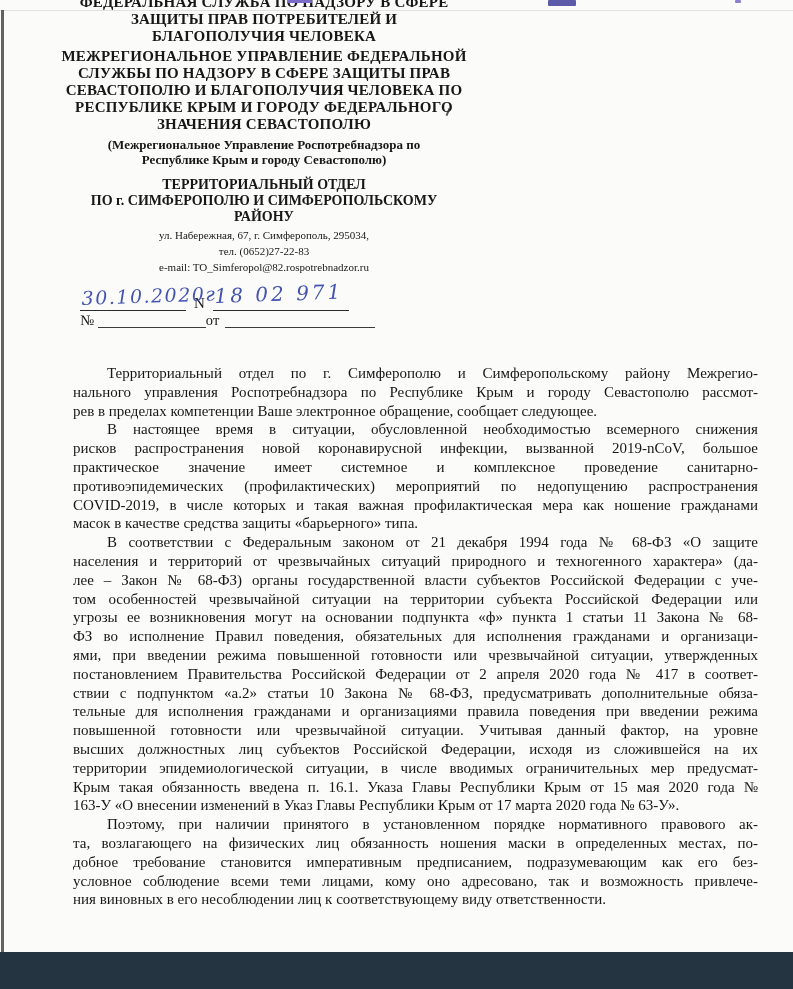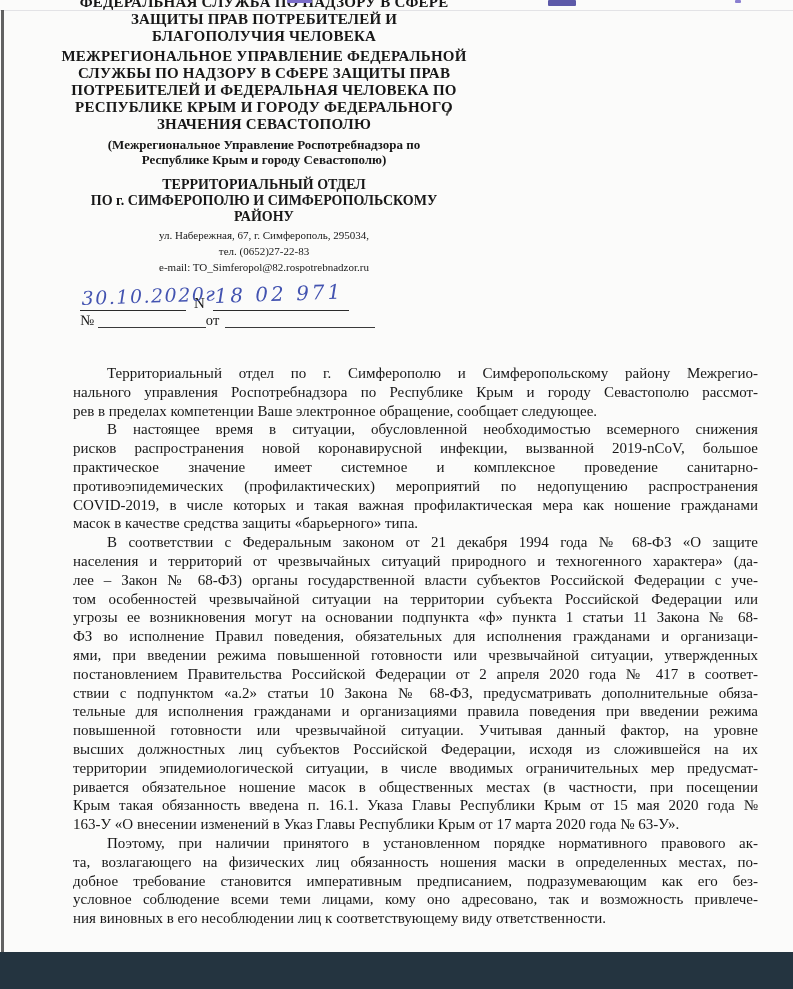--- a/index.html
+++ b/index.html
@@ -78,21 +78,21 @@
 
     <div class="letterhead">
       <div class="org1">
           <div class="tline">ФЕДЕРАЛЬНАЯ СЛУЖБА ПО НАДЗОРУ В СФЕРЕ</div>
           <div class="tline">ЗАЩИТЫ ПРАВ ПОТРЕБИТЕЛЕЙ И</div>
           <div class="tline">БЛАГОПОЛУЧИЯ ЧЕЛОВЕКА</div>
         </div>
       <div class="org2">
           <div class="tline">МЕЖРЕГИОНАЛЬНОЕ УПРАВЛЕНИЕ ФЕДЕРАЛЬНОЙ</div>
           <div class="tline">СЛУЖБЫ ПО НАДЗОРУ В СФЕРЕ ЗАЩИТЫ ПРАВ</div>
-          <div class="tline">ПОТРЕБИТЕЛЕЙ И ФЕДЕРАЛЬНАЯ ЧЕЛОВЕКА ПО</div>
+          <div class="tline">СЕВАСТОПОЛЮ И БЛАГОПОЛУЧИЯ ЧЕЛОВЕКА ПО</div>
           <div class="tline">РЕСПУБЛИКЕ КРЫМ И ГОРОДУ ФЕДЕРАЛЬНОГО</div>
           <div class="tline">ЗНАЧЕНИЯ СЕВАСТОПОЛЮ</div>
         </div>
       <div class="paren">
           <div class="tline">(Межрегиональное Управление Роспотребнадзора по</div>
           <div class="tline">Республике Крым и городу Севастополю)</div>
         </div>
       <div class="dept">
           <div class="tline">ТЕРРИТОРИАЛЬНЫЙ ОТДЕЛ</div>
           <div class="tline">ПО г. СИМФЕРОПОЛЮ И СИМФЕРОПОЛЬСКОМУ</div>
@@ -144,21 +144,20 @@
           <div class="tline">том особенностей чрезвычайной ситуации на территории субъекта Российской Федерации или</div>
           <div class="tline">угрозы ее возникновения могут на основании подпункта «ф» пункта 1 статьи 11 Закона № 68-</div>
           <div class="tline">ФЗ во исполнение Правил поведения, обязательных для исполнения гражданами и организаци-</div>
           <div class="tline">ями, при введении режима повышенной готовности или чрезвычайной ситуации, утвержденных</div>
           <div class="tline">постановлением Правительства Российской Федерации от 2 апреля 2020 года № 417 в соответ-</div>
           <div class="tline">ствии с подпунктом «а.2» статьи 10 Закона № 68-ФЗ, предусматривать дополнительные обяза-</div>
           <div class="tline">тельные для исполнения гражданами и организациями правила поведения при введении режима</div>
           <div class="tline">повышенной готовности или чрезвычайной ситуации. Учитывая данный фактор, на уровне</div>
           <div class="tline">высших должностных лиц субъектов Российской Федерации, исходя из сложившейся на их</div>
           <div class="tline">территории эпидемиологической ситуации, в числе вводимых ограничительных мер предусмат-</div>
-          <div class="tline">ривается обязательное ношение масок в общественных местах (в частности, при посещении</div>
           <div class="tline">Крым такая обязанность введена п. 16.1. Указа Главы Республики Крым от 15 мая 2020 года №</div>
           <div class="tline">163-У «О внесении изменений в Указ Главы Республики Крым от 17 марта 2020 года № 63-У».</div>
         </div>
       <div class="para">
           <div class="tline">Поэтому, при наличии принятого в установленном порядке нормативного правового ак-</div>
           <div class="tline">та, возлагающего на физических лиц обязанность ношения маски в определенных местах, по-</div>
           <div class="tline">добное требование становится императивным предписанием, подразумевающим как его без-</div>
           <div class="tline">условное соблюдение всеми теми лицами, кому оно адресовано, так и возможность привлече-</div>
           <div class="tline">ния виновных в его несоблюдении лиц к соответствующему виду ответственности.</div>
         </div>

